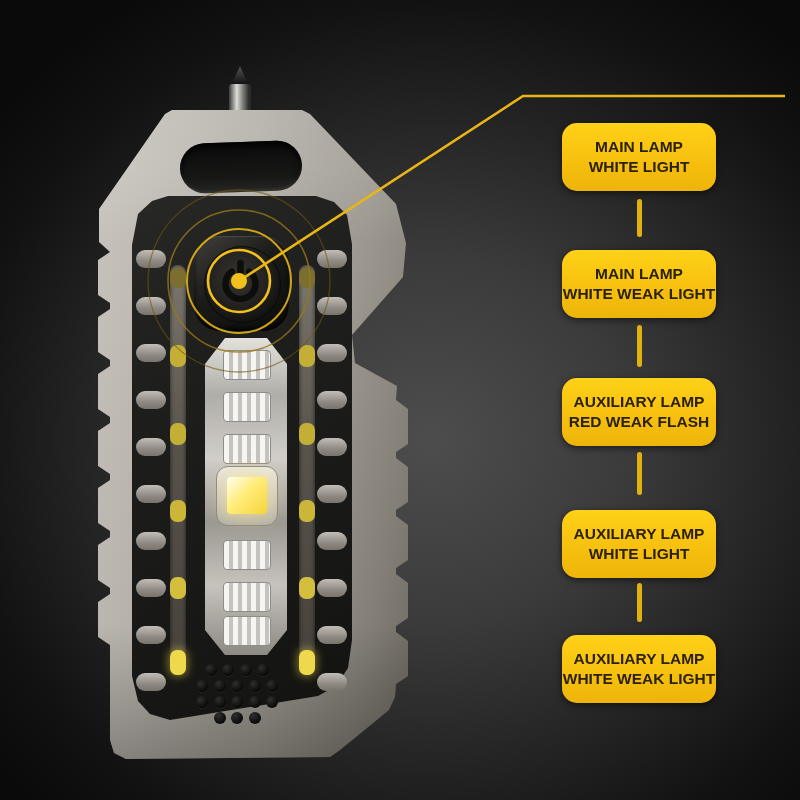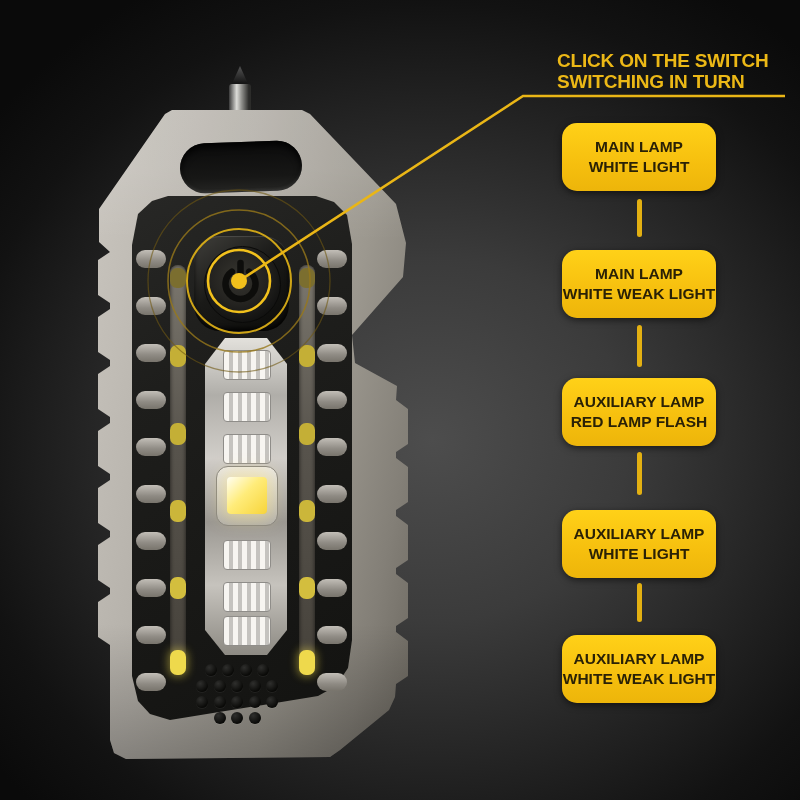--- a/index.html
+++ b/index.html
@@ -179,38 +179,34 @@
     <g>
       <circle cx="239" cy="281" r="31" fill="none" stroke="#f2c11c" stroke-width="2.6"></circle>
       <circle cx="239" cy="281" r="52" fill="none" stroke="#d9ad17" stroke-width="2" opacity="0.95"></circle>
       <circle cx="239" cy="281" r="71" fill="none" stroke="#97781a" stroke-width="1.6" opacity="0.8"></circle>
       <circle cx="239" cy="281" r="91" fill="none" stroke="#6f5913" stroke-width="1.3" opacity="0.6"></circle>
     </g>
     <polyline points="239,281 523,96 785,96" fill="none" stroke="#eab616" stroke-width="2.6"></polyline>
     <circle cx="239" cy="281" r="8" fill="#f2c01c"></circle>
   </svg>
 
-  <div class="abs callout-title">
-    <span>CLICK ON THE SWITCH</span>
-    <span>SWITCHING IN TURN</span>
-  </div>
 
   <div class="abs mode" style="top:123px;">
     <span>MAIN LAMP</span>
     <span>WHITE LIGHT</span>
   </div>
   <div class="abs connector" style="top:199px;height:38px;"></div>
   <div class="abs mode" style="top:250px;">
     <span>MAIN LAMP</span>
     <span>WHITE WEAK LIGHT</span>
   </div>
   <div class="abs connector" style="top:325px;height:42px;"></div>
   <div class="abs mode" style="top:378px;">
     <span>AUXILIARY LAMP</span>
-    <span>RED LAMP FLASH</span>
+    <span>RED WEAK FLASH</span>
   </div>
   <div class="abs connector" style="top:452px;height:43px;"></div>
   <div class="abs mode" style="top:510px;">
     <span>AUXILIARY LAMP</span>
     <span>WHITE LIGHT</span>
   </div>
   <div class="abs connector" style="top:583px;height:39px;"></div>
   <div class="abs mode" style="top:635px;">
     <span>AUXILIARY LAMP</span>
     <span>WHITE WEAK LIGHT</span>

